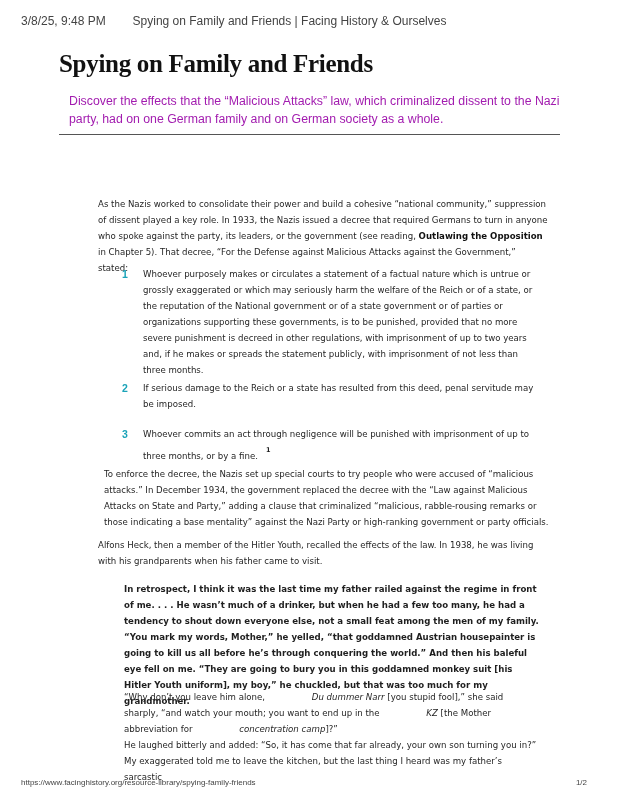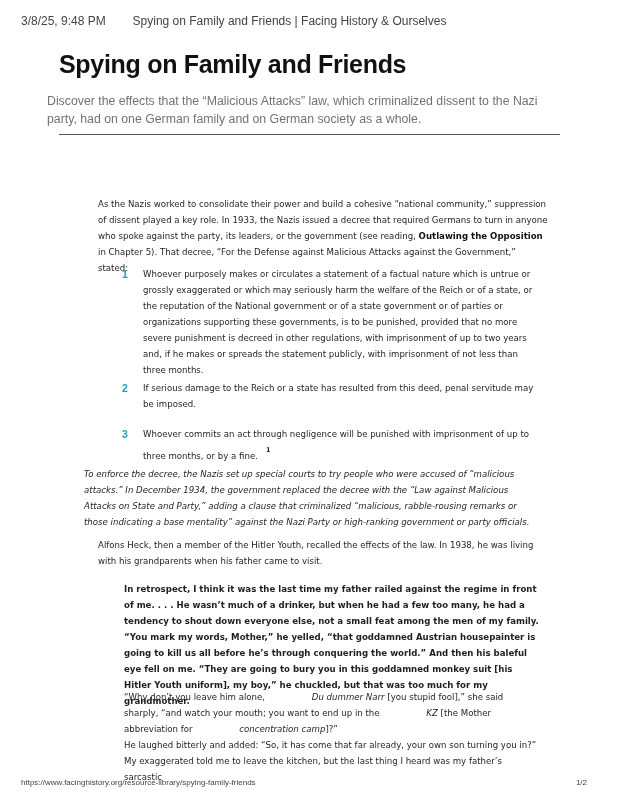--- a/index.html
+++ b/index.html
@@ -7,31 +7,31 @@
   .print-header { position: absolute; top: 14px; left: 0; width: 618px; height: 12px;
     font-family: "Liberation Sans", sans-serif; font-size: 12px; color: #444; }
   .print-header .date { position: absolute; left: 21px; top: 0; }
   .print-header .title { position: absolute; left: 0; width: 531px; text-align: center; top: 0; margin-left: 24px; }
   .print-footer { position: absolute; top: 778px; left: 0; width: 618px; height: 12px;
     font-family: "Liberation Sans", sans-serif; font-size: 8px; color: #444; }
   .print-footer .url { position: absolute; left: 21px; }
   .print-footer .page { position: absolute; right: 31px; }
 
   .page-title { position: absolute; left: 59px; top: 50px; margin: 0;
-    font-family: Liberation Sans, sans-serif; font-weight: bold; font-size: 25px;
+    font-family: Liberation Serif, serif; font-weight: bold; font-size: 25px;
     letter-spacing: -0.3px; color: #111; }
-  .subtitle { position: absolute; left: 47px; top: 92px; width: 510px; margin: 0;
-    font-family: "Liberation Sans", sans-serif; font-size: 12.3px; line-height: 18px; color: #737373; }
+  .subtitle { position: absolute; left: 69px; top: 92px; width: 510px; margin: 0;
+    font-family: "Liberation Sans", sans-serif; font-size: 12.3px; line-height: 18px; color: #a21caf; }
   .divider { position: absolute; left: 59px; top: 134px; width: 501px; height: 1px;
     background: #555; border: 0; margin: 0; }
 
   .body-text { font-family: "DejaVu Sans", sans-serif; font-size: 8.6px; line-height: 16px;
     color: #1f1f1f; margin: 0; }
   .p-intro { position: absolute; left: 98px; top: 196px; width: 450px; }
-  .p-enforce { position: absolute; left: 84px; top: 466px; width: 450px; font-style: italic; }
+  .p-enforce { position: absolute; left: 104px; top: 466px; width: 450px; }
   .p-alfons { position: absolute; left: 98px; top: 537px; width: 450px; }
 
   .law-list { position: absolute; left: 120px; top: 266px; width: 420px; margin: 0; padding: 0; list-style: none; }
   .law-item { position: relative; padding-left: 23px; }
   .law-num { position: absolute; left: 2px; top: 0; font-family: "Liberation Sans", sans-serif;
     font-weight: bold; font-size: 10.5px; color: #1aa3b8; }
   .law-item.i1 { position: absolute; top: 0; left: 0; width: 400px; }
   .law-item.i2 { position: absolute; top: 114px; left: 0; width: 400px; }
   .law-item.i3 { position: absolute; top: 160px; left: 0; width: 400px; }
   .fn { font-weight: bold; font-size: 6.5px; vertical-align: 7px; margin-left: 8px; }

